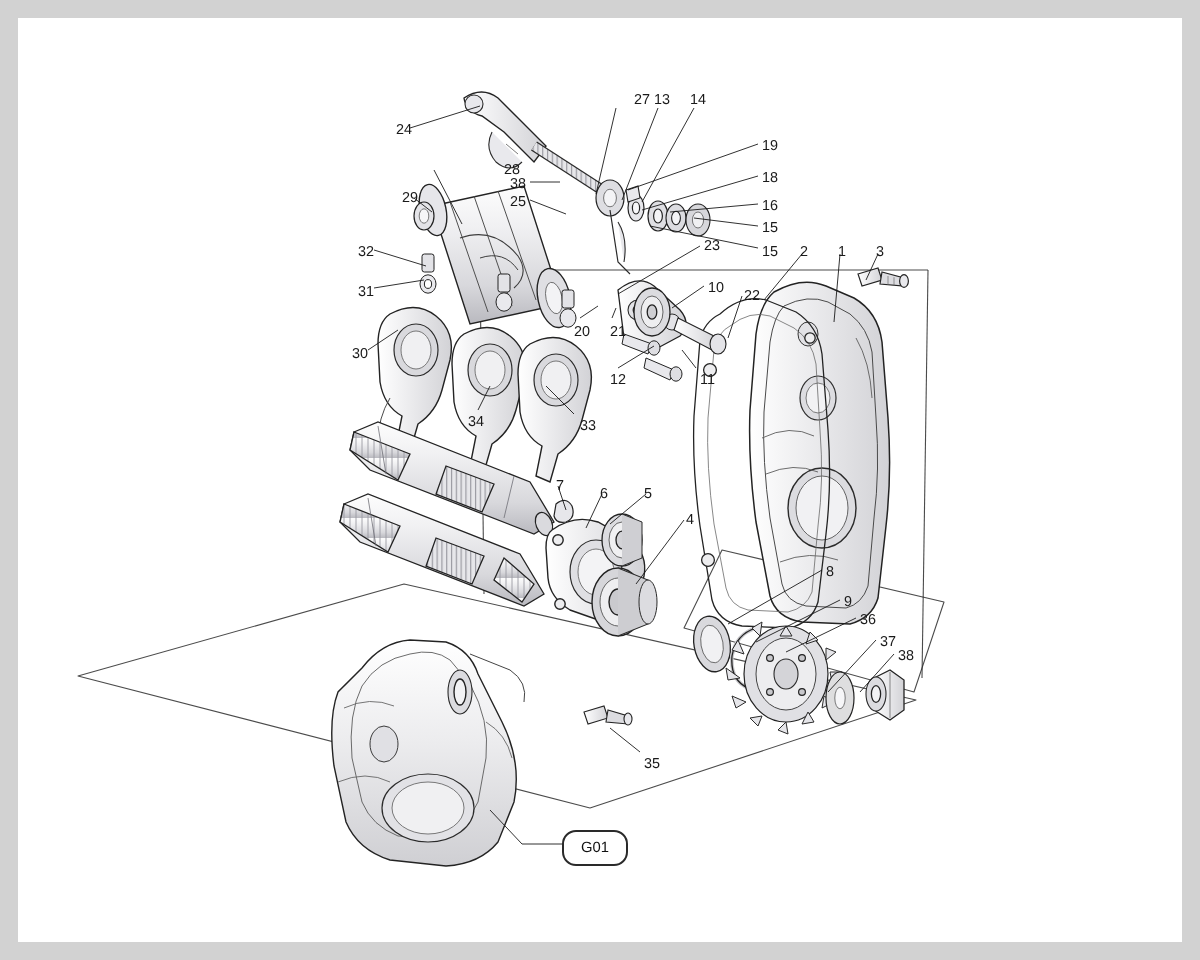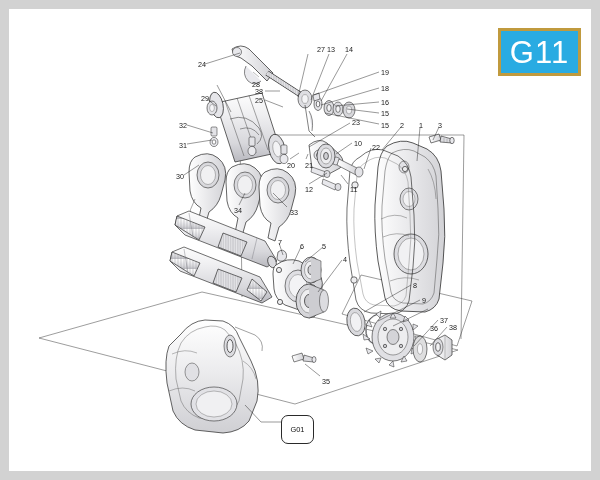--- a/index.html
+++ b/index.html
@@ -46,21 +46,21 @@
     color:#1a1a1a;
     line-height:1;
     white-space:nowrap;
     font-family:"Liberation Sans", sans-serif;
   }
 
   
   #tag-g01{
     position:absolute;
     left:272px;top:406px;
-    width:33px;height:29px;
+    width:33px;height:18px;
     box-sizing:border-box;
     border:0.9px solid #2a2a2a;
     border-radius:7px;
     background:#ffffff;
     display:flex;align-items:center;justify-content:center;
   }
   #tag-g01 span{
     font-size:7.4px;color:#111;line-height:1;
     font-family:"Liberation Sans", sans-serif;
   }
@@ -400,23 +400,20 @@
           <polyline points="402,276 355,303"></polyline>
           <polyline points="411,291 369,312"></polyline>
           <polyline points="419,300 384,317"></polyline>
           <polyline points="429,311 405,337"></polyline>
           <polyline points="438,318 421,337"></polyline>
           <polyline points="311,367 296,355"></polyline>
           <polyline points="272,413 252,413 236,396"></polyline>
         </g>
     </svg>
 
-    <div id="badge">
-      <span>G11</span>
-    </div>
 
     <div id="tag-g01">
       <span>G01</span>
     </div>
 
     <div id="callout-layer">
         <div class="callout" style="left: 189px; top: 52px;">24</div>
         <div class="callout" style="left: 296px; top: 37px; margin-left: 12px;">27</div>
         <div class="callout" style="left: 318px; top: 37px;">13</div>
         <div class="callout" style="left: 336px; top: 37px;">14</div>
@@ -443,20 +440,20 @@
         <div class="callout" style="left: 341px; top: 177px;">11</div>
         <div class="callout" style="left: 391px; top: 113px;">2</div>
         <div class="callout" style="left: 410px; top: 113px;">1</div>
         <div class="callout" style="left: 429px; top: 113px;">3</div>
         <div class="callout" style="left: 269px; top: 230px;">7</div>
         <div class="callout" style="left: 291px; top: 234px;">6</div>
         <div class="callout" style="left: 313px; top: 234px;">5</div>
         <div class="callout" style="left: 334px; top: 247px;">4</div>
         <div class="callout" style="left: 404px; top: 273px;">8</div>
         <div class="callout" style="left: 413px; top: 288px;">9</div>
-        <div class="callout" style="left: 421px; top: 297px; margin-top: 19px;">36</div>
+        <div class="callout" style="left: 421px; top: 297px;">36</div>
         <div class="callout" style="left: 431px; top: 308px;">37</div>
         <div class="callout" style="left: 440px; top: 315px;">38</div>
         <div class="callout" style="left: 313px; top: 369px;">35</div>
       </div>
 
   </div>
 </div>
 
 </body></html>

